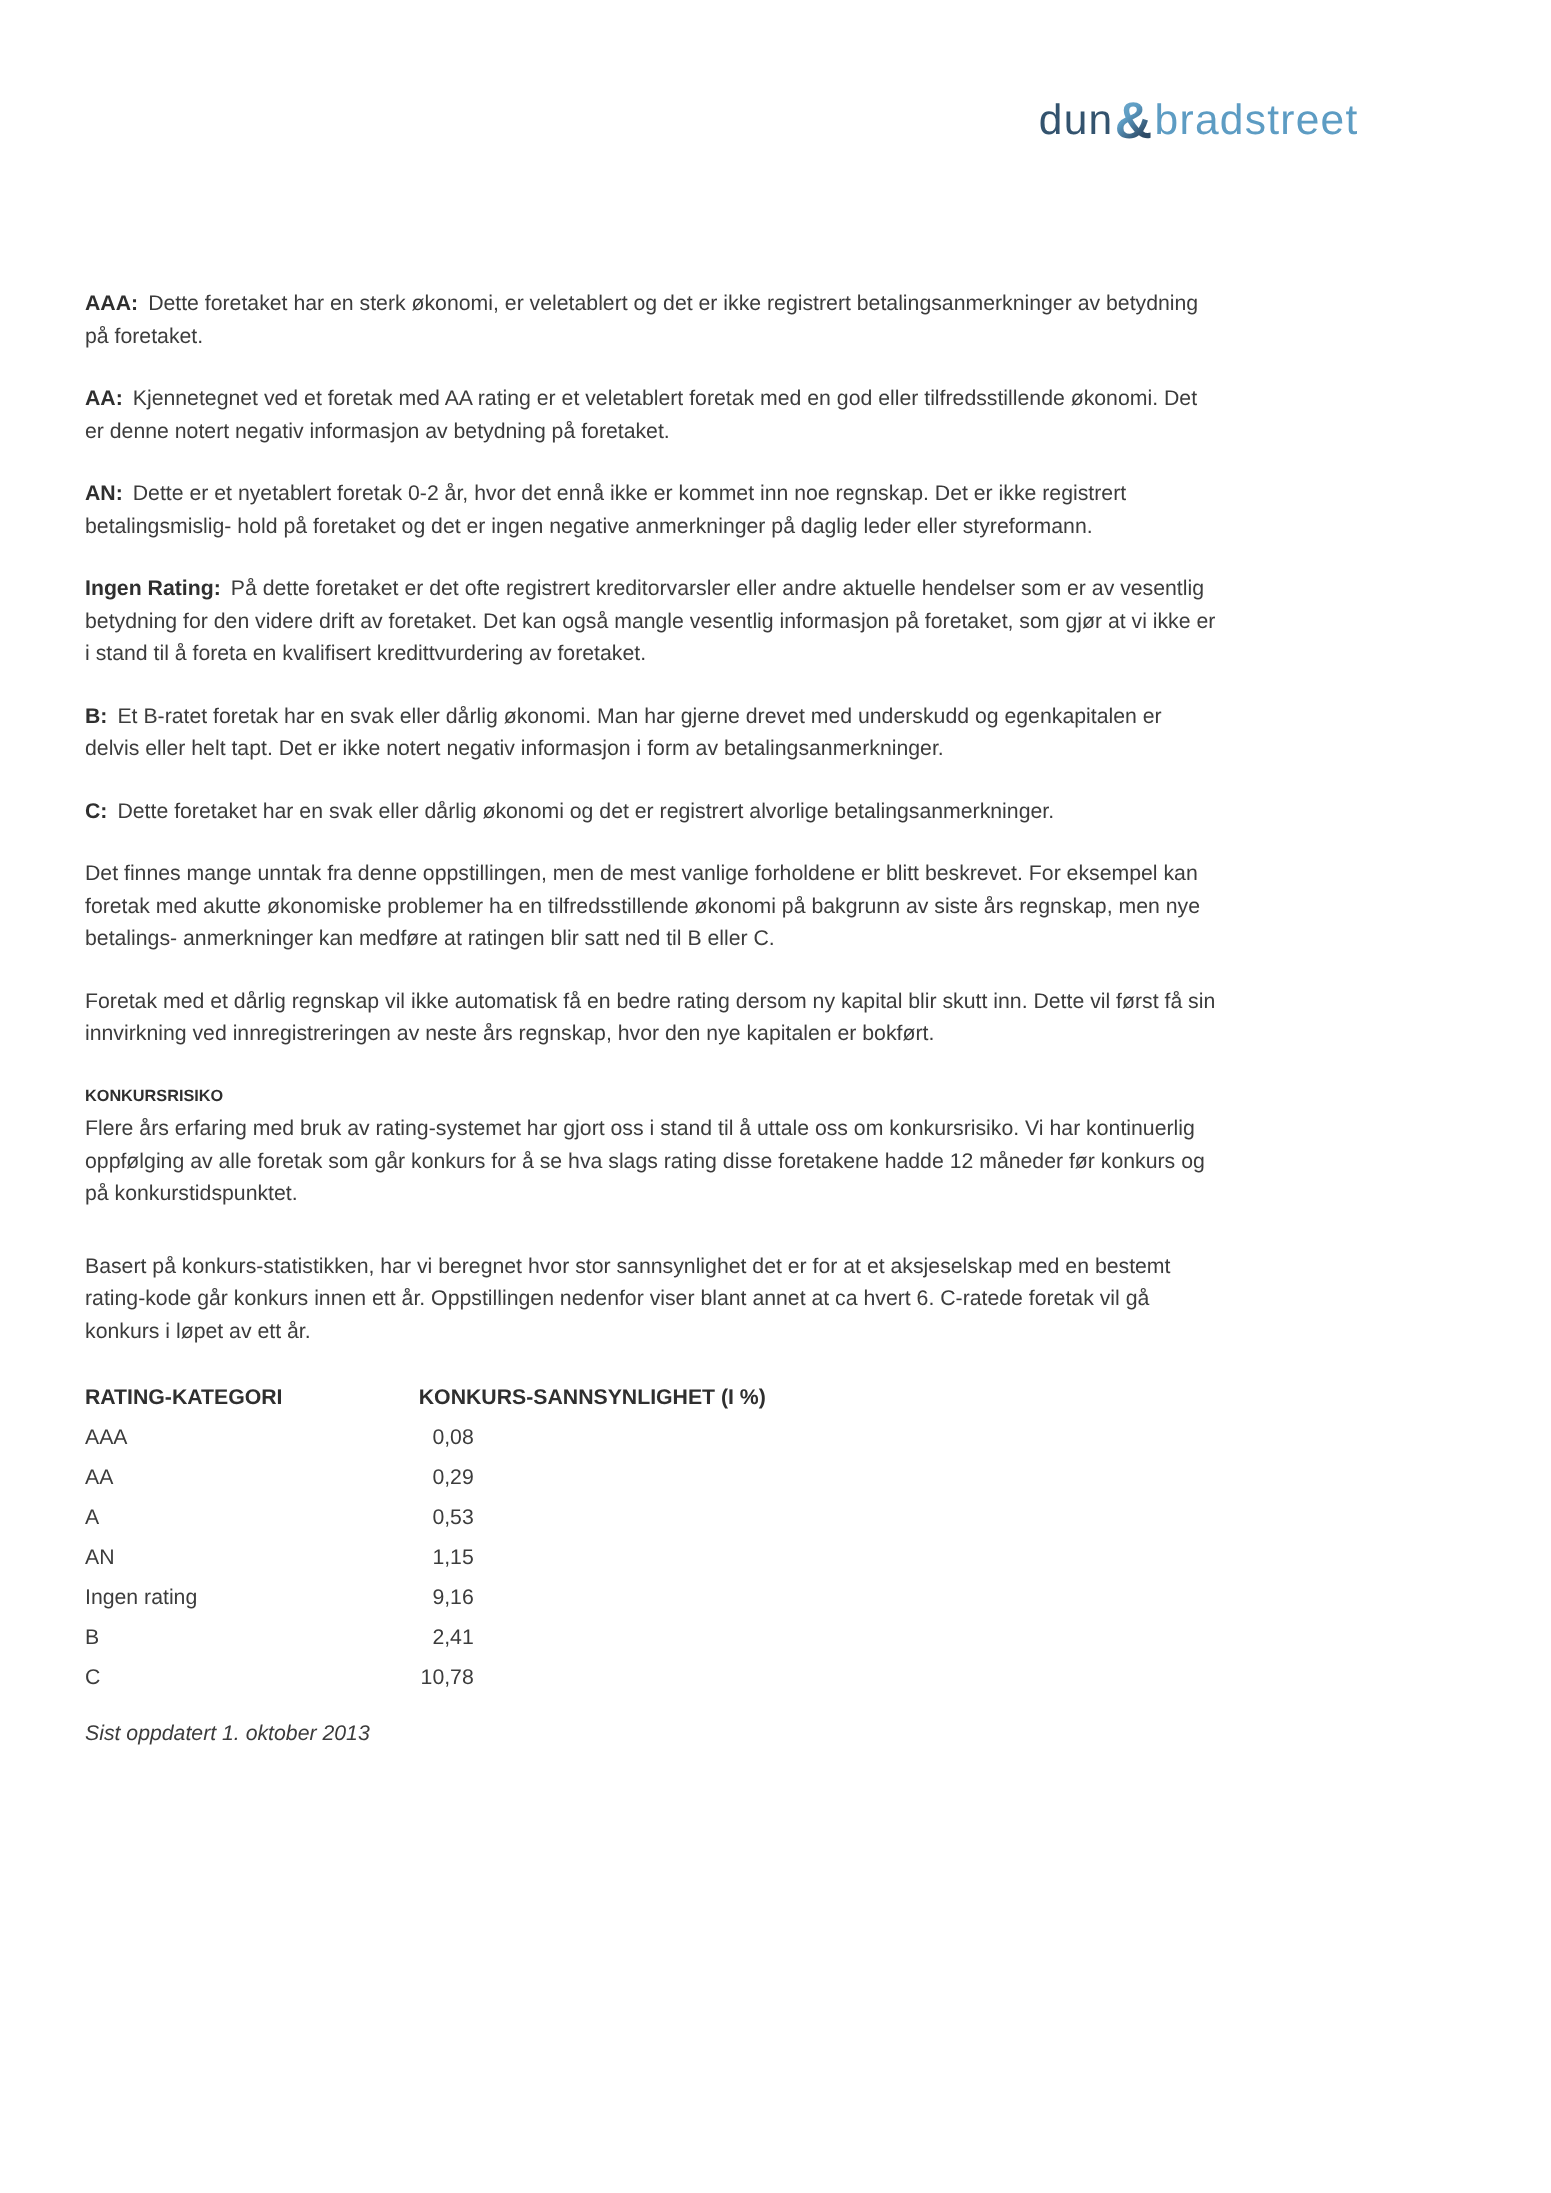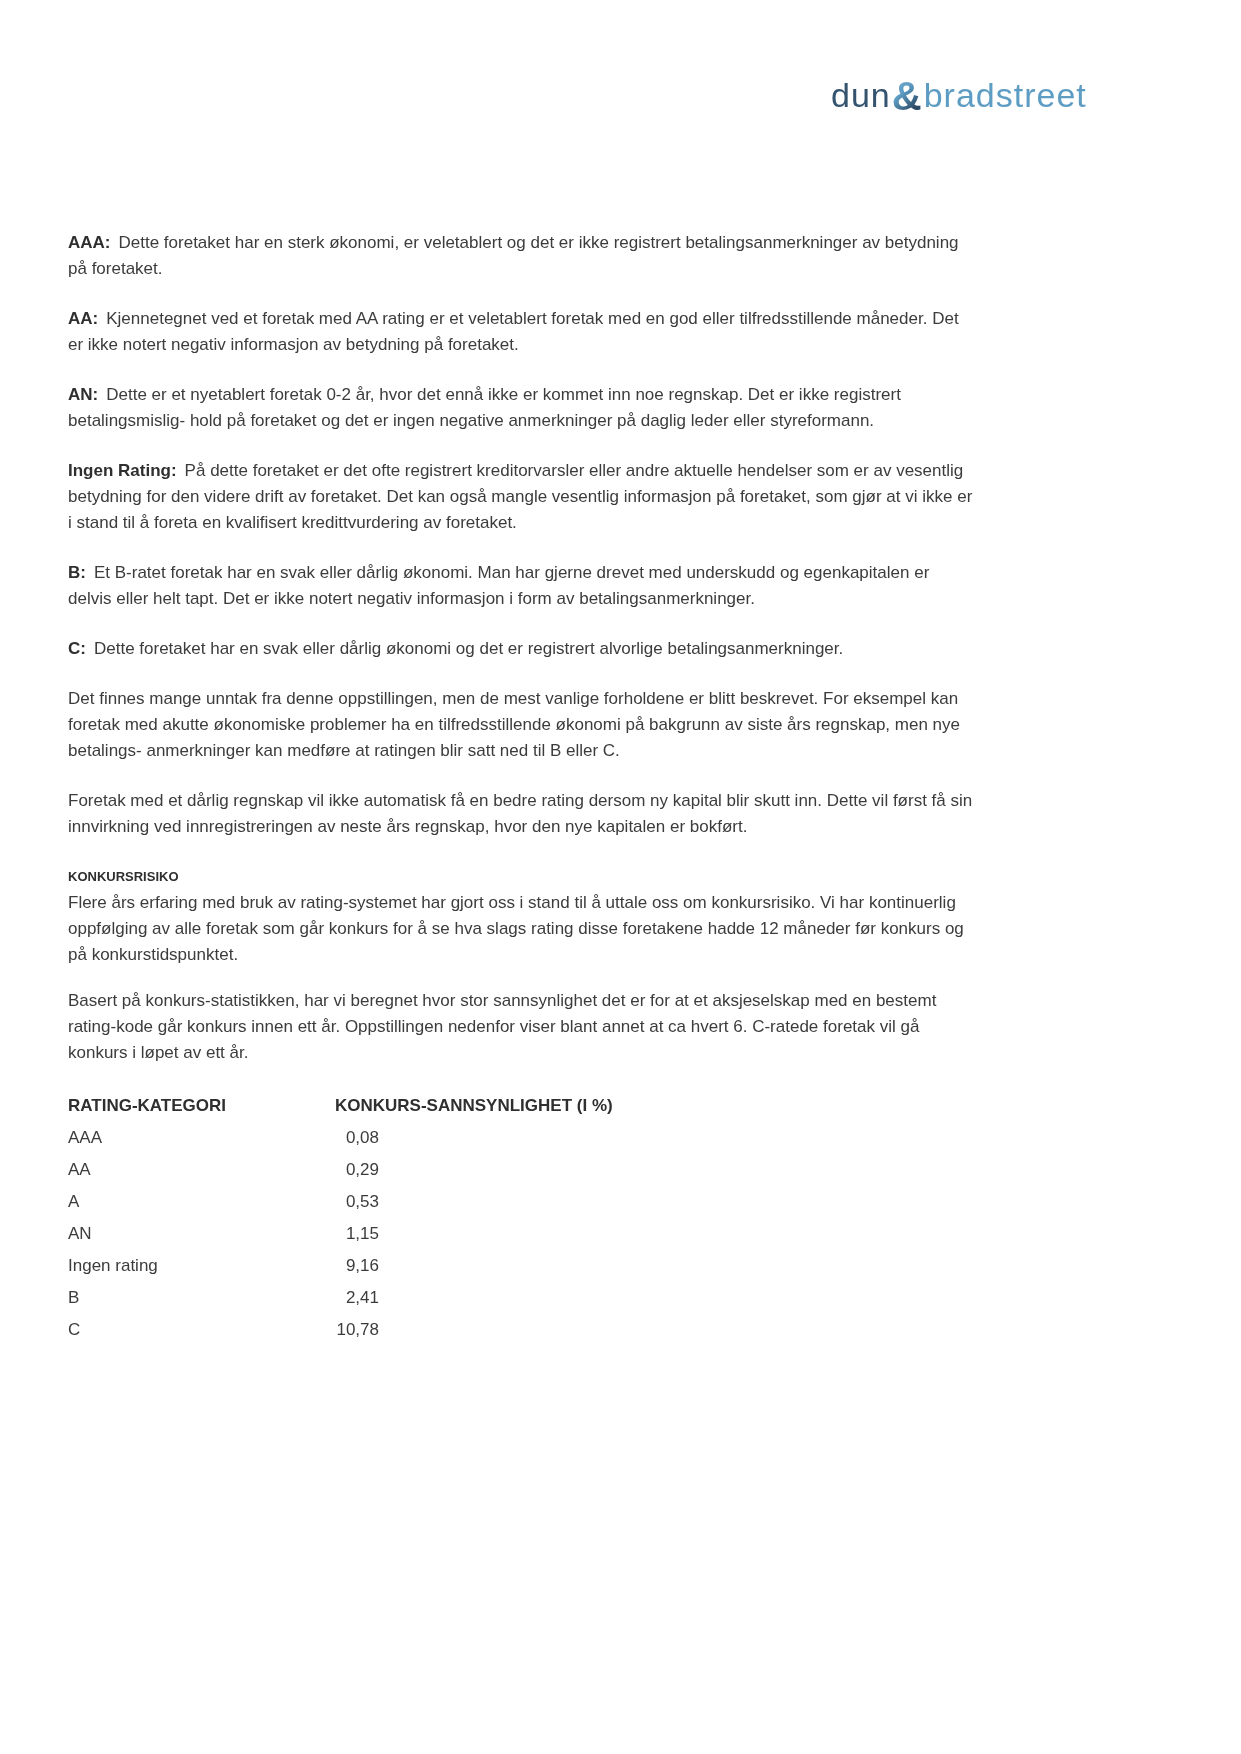--- a/index.html
+++ b/index.html
@@ -55,21 +55,21 @@
     color: var(--text_strong);
     margin-right: 8px;
   }
   .section-heading {
     font-weight: bold;
     color: var(--text_strong);
     font-size: 13px;
     line-height: 26px;
     margin: 0;
   }
-  .para.tight { margin-bottom: 20px; margin-top: 0; }
+  .para.tight { margin-bottom: 32px; margin-top: 0; }
   .ratings-table {
     margin-top: 0;
     font-size: 17px;
   }
   .trow {
     display: flex;
     height: 32px;
     line-height: 32px;
     align-items: baseline;
   }
@@ -101,21 +101,21 @@
     <span class="logo-dun">dun</span><span class="logo-amp">&amp;</span><span class="logo-brad">bradstreet</span>
   </div>
 
   <div class="content">
 
     <p class="para">
       <b class="plabel">AAA:</b><span>Dette foretaket har en sterk økonomi, er veletablert og det er ikke registrert betalingsanmerkninger av betydning på foretaket.</span>
     </p>
 
     <p class="para">
-      <b class="plabel">AA:</b><span>Kjennetegnet ved et foretak med AA rating er et veletablert foretak med en god eller tilfredsstillende måneder. Det er ikke notert negativ informasjon av betydning på foretaket.</span>
+      <b class="plabel">AA:</b><span>Kjennetegnet ved et foretak med AA rating er et veletablert foretak med en god eller tilfredsstillende økonomi. Det er denne notert negativ informasjon av betydning på foretaket.</span>
     </p>
 
 
     <p class="para">
       <b class="plabel">AN:</b><span>Dette er et nyetablert foretak 0-2 år, hvor det ennå ikke er kommet inn noe regnskap. Det er ikke registrert betalingsmislig- hold på foretaket og det er ingen negative anmerkninger på daglig leder eller styreformann.</span>
     </p>
 
     <p class="para">
       <b class="plabel">Ingen Rating:</b><span>På dette foretaket er det ofte registrert kreditorvarsler eller andre aktuelle hendelser som er av vesentlig betydning for den videre drift av foretaket. Det kan også mangle vesentlig informasjon på foretaket, som gjør at vi ikke er i stand til å foreta en kvalifisert kredittvurdering av foretaket.</span>
     </p>
@@ -166,18 +166,19 @@
       <div class="trow">
         <span class="tcol1">B</span>
         <span class="tcol2"><span class="num">2,41</span></span>
       </div>
       <div class="trow">
         <span class="tcol1">C</span>
         <span class="tcol2"><span class="num">10,78</span></span>
       </div>
     </div>
 
+    <p class="updated-note">Sist oppdatert 1. oktober 2013</p>
 
   </div>
 
   <div class="footer">4. Ratingfordeling og konkursrisiko - Side 9</div>
 
 </div>
 
 </body></html>

